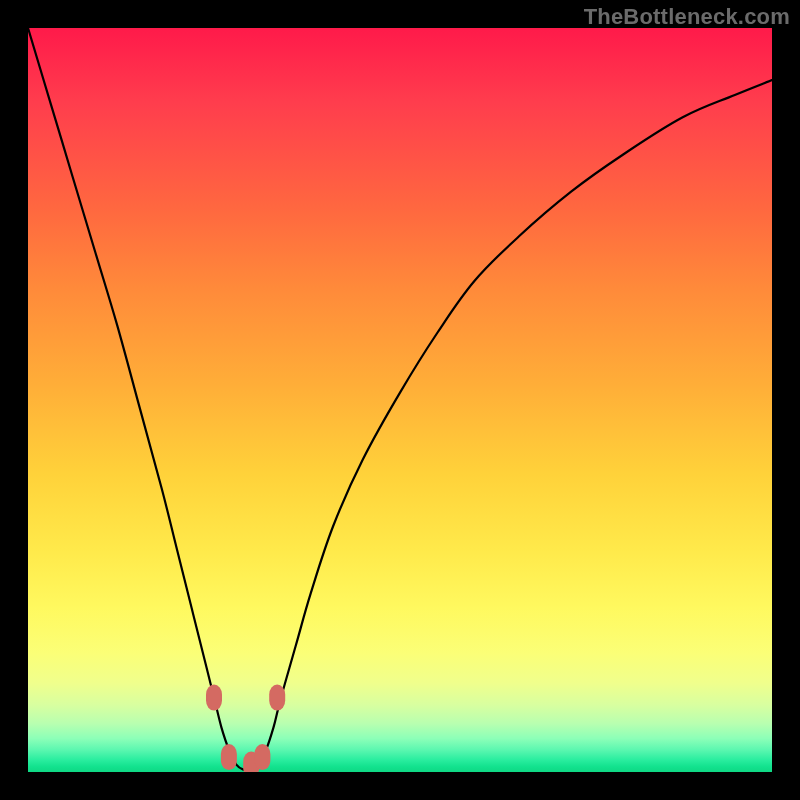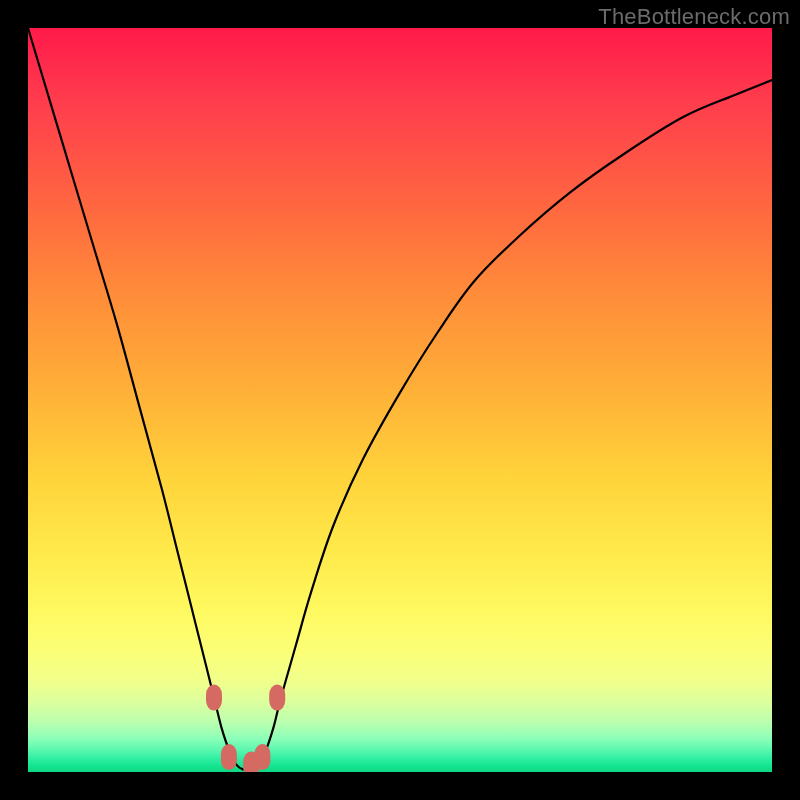--- a/index.html
+++ b/index.html
@@ -36,21 +36,21 @@
       #12e28e 99.3%,
       #0fd884 100%
     );
   }
   .watermark {
     position: absolute;
     top: 4px;
     right: 10px;
     color: #6b6b6b;
     font-size: 22px;
-    font-weight: 400;
+    font-weight: 700;
     letter-spacing: 0.2px;
     user-select: none;
   }
   .curve {
     position: absolute;
     left: 28px;
     top: 28px;
     width: 744px;
     height: 744px;
     pointer-events: none;

